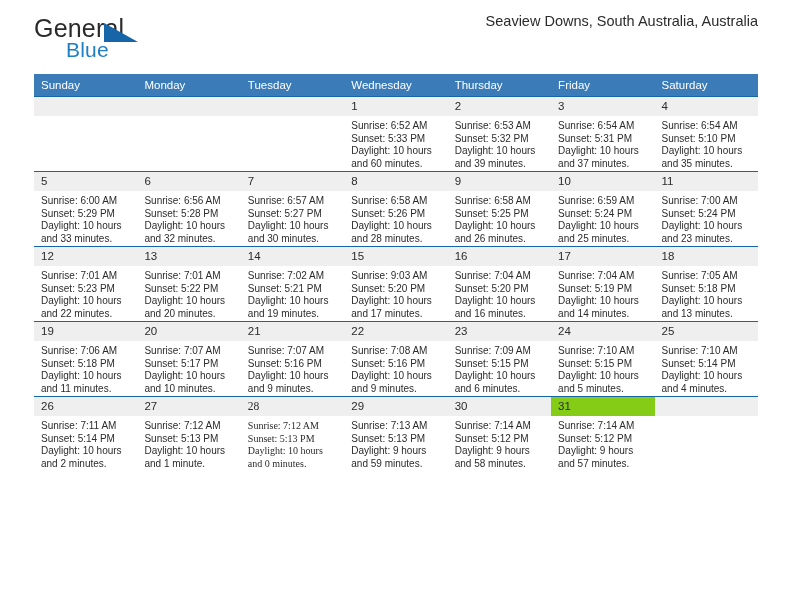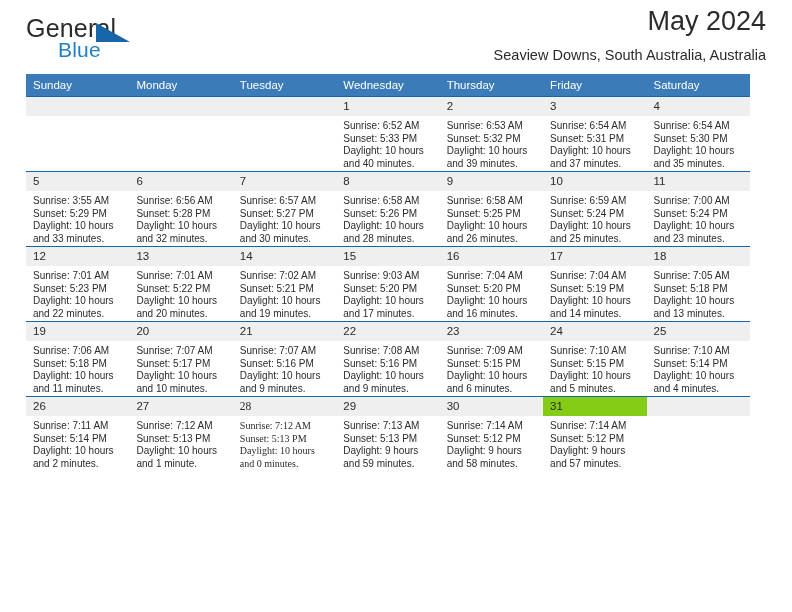--- a/index.html
+++ b/index.html
@@ -13,21 +13,21 @@
     height: 612px;
     font-family: "Liberation Sans", sans-serif;
     color: #000000;
     overflow: hidden;
   }
   .page {
     position: relative;
     width: 792px;
     height: 520px;
     box-sizing: border-box;
-    padding: 0 26px;
+    padding: 0 34px;
   }
 
   
   .header {
     position: relative;
     height: 74px;
   }
   .brand {
     position: absolute;
     left: 0;
@@ -138,21 +138,20 @@
 
   <div class="header">
 
     <div class="brand">
       <span class="brand-general">General</span>
       <span class="brand-tri" style="border-left-color: rgb(21, 101, 168);"></span>
       <span class="brand-blue" style="color: rgb(31, 127, 196);">Blue</span>
     </div>
 
     <div class="title-block">
-      <div class="month-title">May 2024</div>
       <div class="location">Seaview Downs, South Australia, Australia</div>
     </div>
 
   </div>
 
   <table class="calendar">
     <thead>
       <tr>
         <th style="background: rgb(59, 124, 184);">Sunday</th>
         <th style="background: rgb(59, 124, 184);">Monday</th>
@@ -179,21 +178,21 @@
             <div class="daycell">
               <div class="daynum empty" style="background: rgb(239, 239, 239);"></div>
             </div>
           </td>
           <td style="border-top-color: rgb(21, 101, 168);">
             <div class="daycell">
               <div class="daynum" style="background: rgb(239, 239, 239);">1</div>
               <div class="info">
                 <div>Sunrise: 6:52 AM</div>
                 <div>Sunset: 5:33 PM</div>
-                <div class="dl">Daylight: 10 hours and 40 minutes.</div>
+                <div class="dl">Daylight: 10 hours and 60 minutes.</div>
               </div>
             </div>
           </td>
           <td style="border-top-color: rgb(21, 101, 168);">
             <div class="daycell">
               <div class="daynum" style="background: rgb(239, 239, 239);">2</div>
               <div class="info">
                 <div>Sunrise: 6:53 AM</div>
                 <div>Sunset: 5:32 PM</div>
                 <div class="dl">Daylight: 10 hours and 39 minutes.</div>
@@ -208,32 +207,32 @@
                 <div>Sunset: 5:31 PM</div>
                 <div class="dl">Daylight: 10 hours and 37 minutes.</div>
               </div>
             </div>
           </td>
           <td style="border-top-color: rgb(21, 101, 168);">
             <div class="daycell">
               <div class="daynum" style="background: rgb(239, 239, 239);">4</div>
               <div class="info">
                 <div>Sunrise: 6:54 AM</div>
-                <div>Sunset: 5:30 PM</div>
+                <div>Sunset: 5:10 PM</div>
                 <div class="dl">Daylight: 10 hours and 35 minutes.</div>
               </div>
             </div>
           </td>
         </tr>
         <tr>
           <td style="border-top-color: rgb(21, 101, 168);">
             <div class="daycell">
               <div class="daynum" style="background: rgb(239, 239, 239);">5</div>
               <div class="info">
-                <div>Sunrise: 3:55 AM</div>
+                <div>Sunrise: 6:00 AM</div>
                 <div>Sunset: 5:29 PM</div>
                 <div class="dl">Daylight: 10 hours and 33 minutes.</div>
               </div>
             </div>
           </td>
           <td style="border-top-color: rgb(21, 101, 168);">
             <div class="daycell">
               <div class="daynum" style="background: rgb(239, 239, 239);">6</div>
               <div class="info">
                 <div>Sunrise: 6:56 AM</div>

